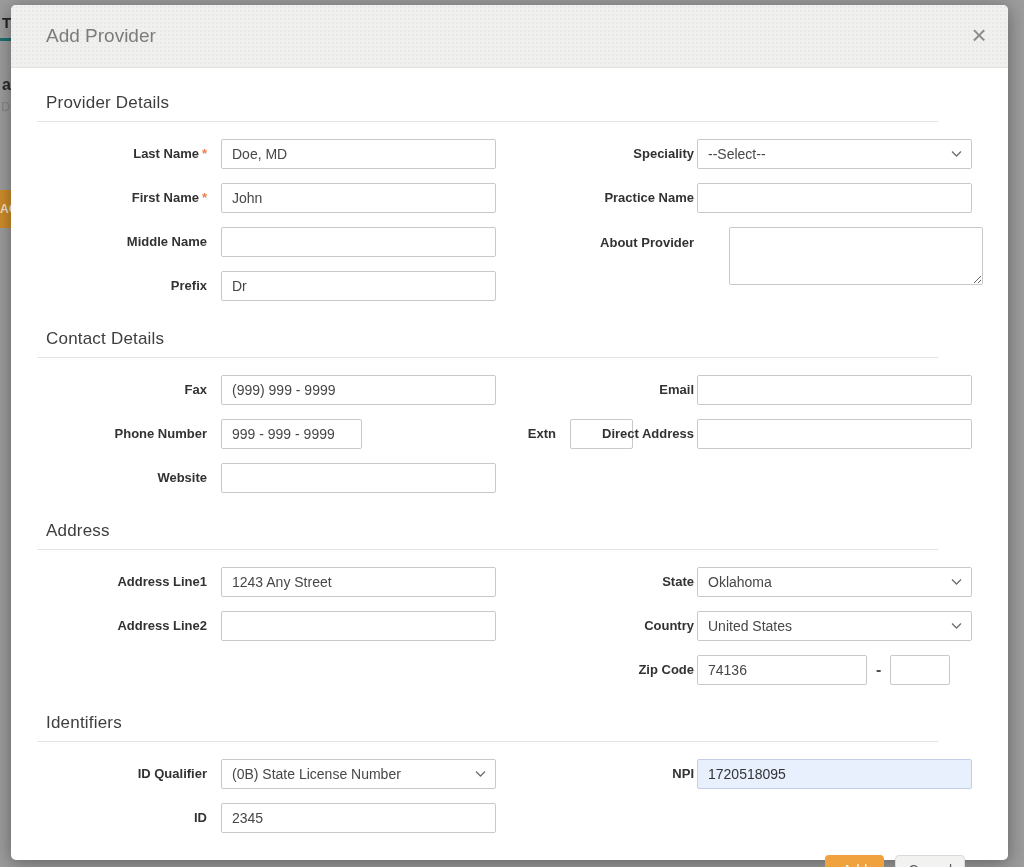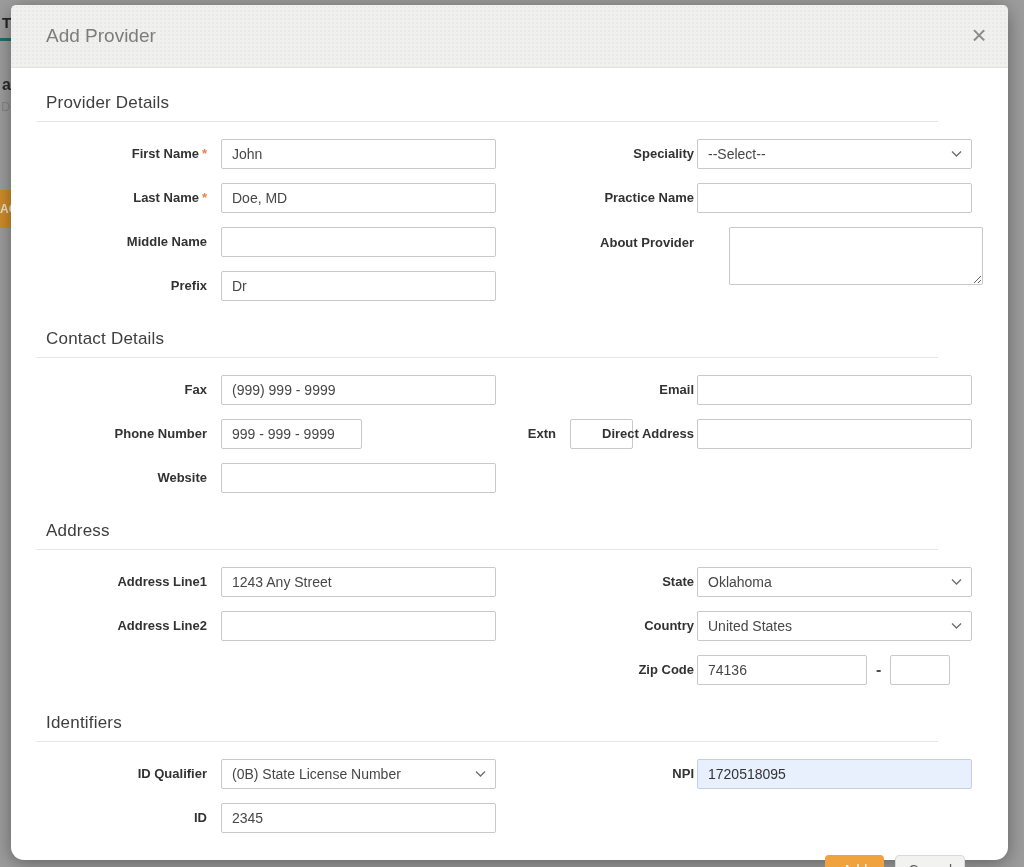--- a/index.html
+++ b/index.html
@@ -15,21 +15,21 @@
   .bd-tab { left:2px; top:14px; width:10px; font-size:15px; font-weight:bold; color:#242424; }
   .bd-underline { left:0; top:38px; width:11px; height:3px; background:#1f6e6e; }
   .bd-a { left:2px; top:76px; width:10px; font-size:16px; font-weight:bold; color:#2a2a2a; }
   .bd-di { left:1px; top:99px; width:11px; font-size:13px; color:#868686; }
   .bd-orange { left:0; top:190px; width:11px; height:38px; background:#cd8c2a; color:#ece2cf;
                font-size:12px; font-weight:bold; line-height:38px; }
 
   
   .modal {
     position:absolute; left:11px; top:5px; width:997px; height:855px;
-    background:#fff; border-radius:13px; box-shadow:0 3px 18px rgba(0,0,0,0.38);
+    background:#fff; border-radius:5px; box-shadow:0 3px 18px rgba(0,0,0,0.38);
   }
   .modal-header {
     height:63px; background:#f0f0ee;
     background-image:radial-gradient(#e9e9e7 1px, transparent 1px);
     background-size:4px 4px;
     border-bottom:1px solid #e3e3e1; border-radius:5px 5px 0 0;
     display:flex; align-items:center; position:relative;
   }
   .modal-title { margin-left:35px; font-size:19px; color:#7c7c7c; }
   .close {
@@ -97,26 +97,26 @@
 
   <div class="modal-body">
 
     <div class="section">
       <div class="section-head first">
         <h2>Provider Details</h2>
       </div>
       <div class="section-body">
         <div class="col-left">
           <div class="frow">
+            <label class="flabel"><span>Last Name</span><span class="req">*</span></label>
+            <input class="inp" value="Doe, MD" style="">
+          </div>
+          <div class="frow">
             <label class="flabel"><span>First Name</span><span class="req">*</span></label>
             <input class="inp" value="John" style="">
-          </div>
-          <div class="frow">
-            <label class="flabel"><span>Last Name</span><span class="req">*</span></label>
-            <input class="inp" value="Doe, MD" style="">
           </div>
           <div class="frow">
             <label class="flabel">Middle Name</label>
             <input class="inp" value="" style="">
           </div>
           <div class="frow">
             <label class="flabel">Prefix</label>
             <input class="inp" value="Dr" style="">
           </div>
         </div>

